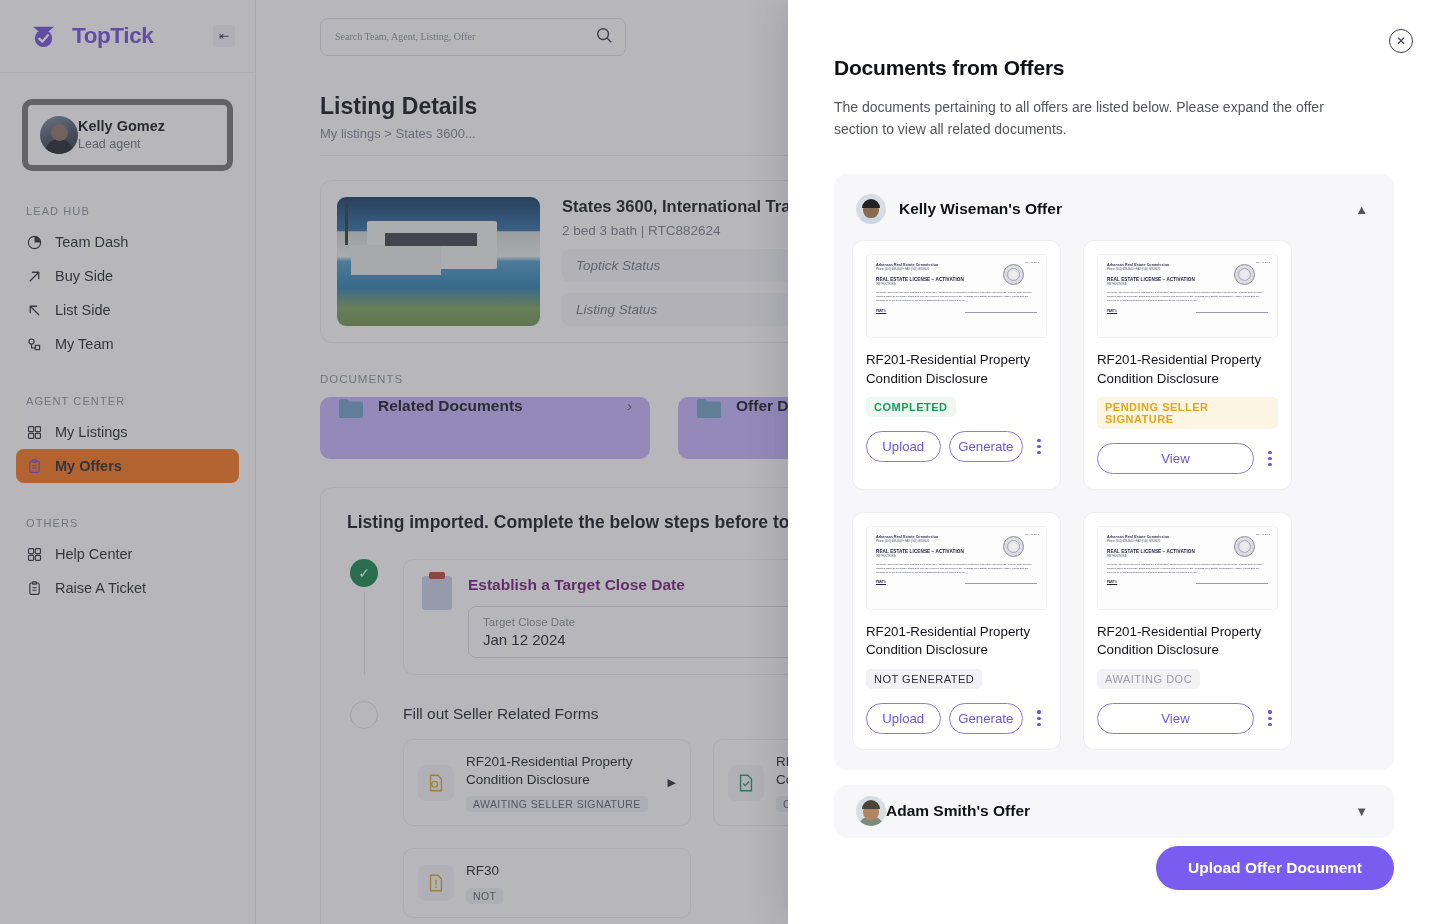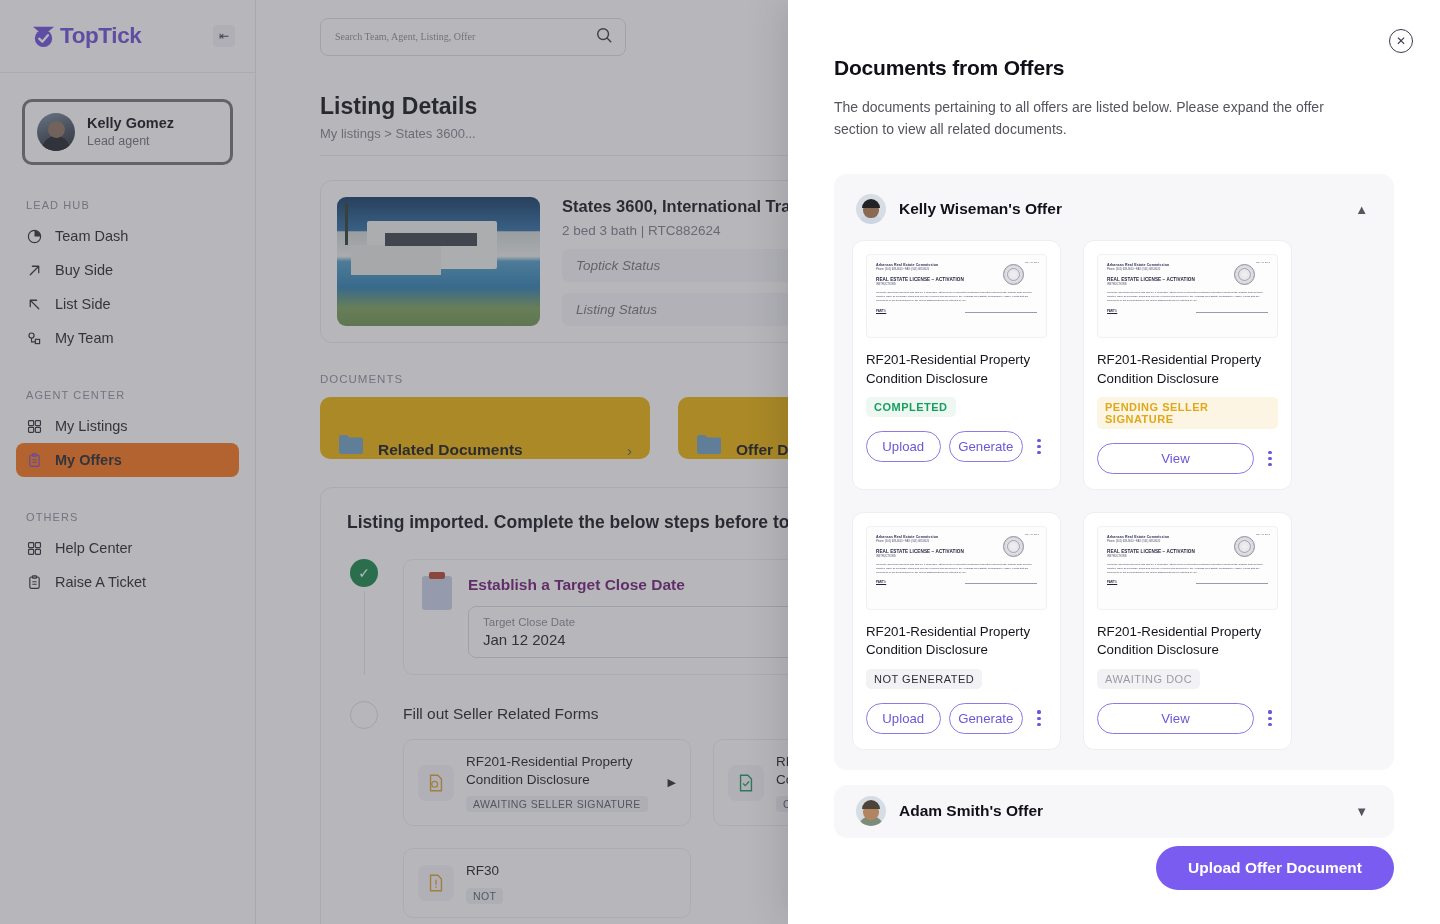--- a/index.html
+++ b/index.html
@@ -18,32 +18,32 @@
     width: 256px; height: 924px; flex:0 0 256px;
     border-right: 1px solid #e8e8ec;
     background: #ffffff;
     display:flex; flex-direction:column;
   }
   .sb-top {
     height: 73px; display:flex; align-items:center;
     padding: 0 20px 0 30px; justify-content:space-between;
     border-bottom: 1px solid #ececf1;
   }
-  .logo { display:flex; align-items:center; gap:3px; }
+  .logo { display:flex; align-items:center; gap:15px; }
   .logo-mark { width:27px; height:27px; position:relative; }
   .logo-text { font-size:22.5px; font-weight:700; color:#6c4fd8; letter-spacing:-0.4px; }
   .collapse-btn {
     width:22px;height:22px;border-radius:4px;background:#f2f2f6;
     display:flex;align-items:center;justify-content:center;
     font-size:12px;color:#3a3a44;
   }
   .profile {
     margin: 26px 22px 0 22px;
-    border:3px solid #737373; border-radius:10px;
-    padding: 11px 12px; display:flex; align-items:center; gap:12px;
+    border:6px solid #737373; border-radius:10px;
+    padding: 11px 12px; display:flex; align-items:center; 
   }
   .avatar {
     width:38px;height:38px;border-radius:50%;flex:0 0 38px;
     background: linear-gradient(160deg,#7d8fa3 0%,#46505e 55%,#2b3038 100%);
     position:relative; overflow:hidden;
   }
   .avatar::after{
     content:""; position:absolute; left:50%; top:20%;
     width:17px;height:17px;margin-left:-8.5px;border-radius:50%;
     background:#8a7461;
@@ -114,22 +114,22 @@
     margin-top:11px;background:#f6f6f9;border-radius:7px;
     height:33px;display:flex;align-items:center;padding:0 14px;
     width:430px;justify-content:space-between;
   }
   .l-row .k{ font-size:13.5px;color:#74747f;font-style:italic; }
   .l-row .v{ font-size:13.5px;font-weight:700;letter-spacing:0.3px; }
 
   .sec-label{ font-size:11.5px;letter-spacing:1px;color:#8d8d9b;margin-top:30px; }
   .doc-folders{ display:flex;gap:28px;margin-top:12px; }
   .folder{
-    width:330px;height:62px;background:#eab308;border-radius:10px;
-    display:flex;align-items:flex-end;padding:0 18px;gap:14px;
+    width:330px;height:62px;background:#c4b5fd;border-radius:10px;
+    display:flex;align-items:flex-start;padding:0 18px;gap:14px;
   }
   .folder .nm{ font-size:15.5px;font-weight:700;color:#16161d;flex:1; }
   .folder .ch{ color:#55555f;font-size:15px; }
 
   .steps-card{
     margin-top:28px;width:1060px;border:1px solid #eaeaef;border-radius:12px;
     padding:24px 26px;
   }
   .steps-title{ font-size:17.5px;font-weight:700;color:#15151d; }
   .step-row{ display:flex;gap:22px;margin-top:26px; }
@@ -235,21 +235,21 @@
     color:#6d56d8;font-size:13.2px;background:#fff;cursor:pointer;
     font-family:"Liberation Sans",sans-serif;
   }
   .btn-small{ flex:1; }
   .btn-wide{ flex:1; }
   .kebab{ width:16px;height:26px;display:flex;flex-direction:column;align-items:center;justify-content:center;gap:3px;cursor:pointer;flex:0 0 16px; }
   .kebab i{ width:3.2px;height:3.2px;border-radius:50%;background:#6d56d8;display:block; }
 
   .offer-collapsed{
     margin-top:15px;background:#f7f7fa;border-radius:13px;height:53px;
-    display:flex;align-items:center;gap:13px;padding:0 22px;
+    display:flex;align-items:center;padding:0 22px;
   }
   .drawer-foot{ padding: 0 46px 34px 46px; display:flex;justify-content:flex-end; }
   .btn-primary{
     background:#7a5cf0;color:#fff;border:none;border-radius:24px;
     height:44px;padding:0 32px;font-size:15.5px;font-weight:700;cursor:pointer;
     font-family:"Liberation Sans",sans-serif;
   }
 </style>
 </head>
 <body>

